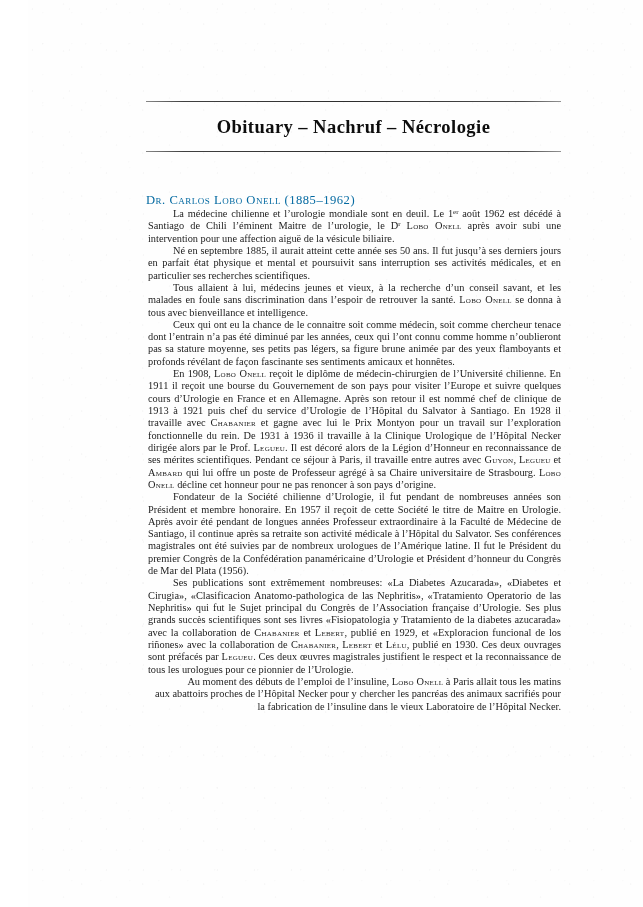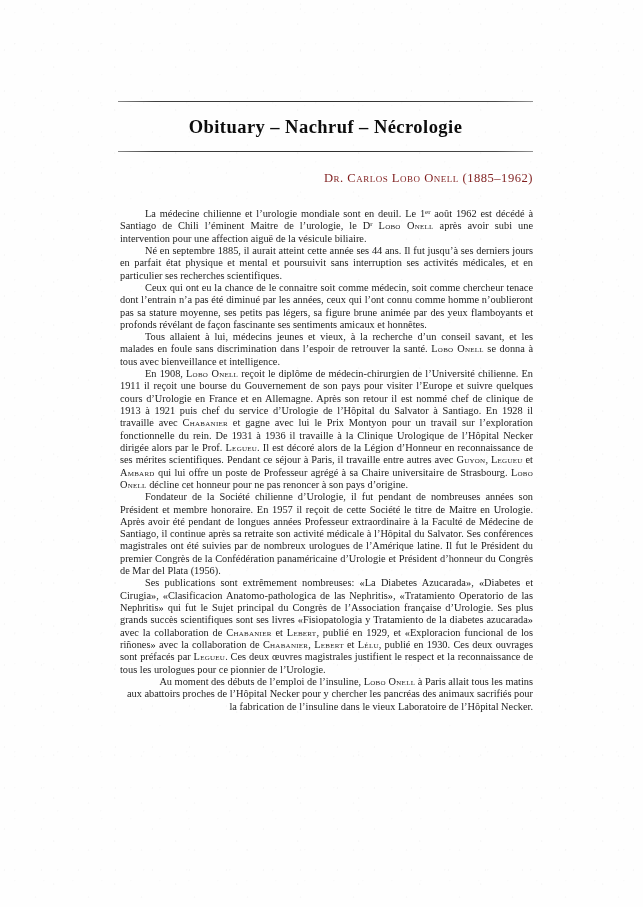--- a/index.html
+++ b/index.html
@@ -14,20 +14,21 @@
     font-family: "Liberation Serif", "DejaVu Serif", serif;
     color: #1a1a1a;
     overflow: hidden;
   }
 
   
   .page {
     position: absolute;
     inset: 0;
     background: #fefefe;
+    margin-left: 28px;
   }
 
   
   .grain {
     position: absolute;
     inset: 0;
     pointer-events: none;
     opacity: .33;
     background-image:
       radial-gradient(circle at 12% 22%, rgba(120,120,120,.16) 0 .6px, transparent 1.1px),
@@ -65,27 +66,27 @@
     letter-spacing: .45px;
     color: #0d0d0d;
     line-height: 1.08;
     white-space: pre;
   }
 
   
   .article-title {
     position: absolute;
     left: 118px;
-    top: 171px;
+    top: 193px;
     width: 415px;
-    text-align: right;
+    text-align: left;
     font-size: 12.6px;
     font-variant: small-caps;
     letter-spacing: .5px;
-    color: #7f1d1d;
+    color: #0369a1;
     white-space: pre;
   }
 
   
   .body {
     position: absolute;
     left: 120px;
     top: 208px;
     width: 413px;
   }
@@ -122,21 +123,21 @@
   <div class="header">
     <div class="rule top"></div>
     <div class="section-title">Obituary – Nachruf – Nécrologie</div>
     <div class="rule bottom"></div>
   </div>
 
   <div class="article-title">Dr. Carlos Lobo Onell (1885–1962)</div>
 
   <div class="body">
     <p>La médecine chilienne et l’urologie mondiale sont en deuil. Le 1<sup>er</sup> août 1962 est décédé à Santiago de Chili l’éminent Maitre de l’urologie, le D<sup>r</sup> <span class="sc">Lobo Onell</span> après avoir subi une intervention pour une affection aiguë de la vésicule biliaire.</p>
-    <p>Né en septembre 1885, il aurait atteint cette année ses 44 ans. Il fut jusqu’à ses derniers jours en parfait état physique et mental et poursuivit sans interruption ses activités médicales, et en particulier ses recherches scientifiques.</p>
+    <p>Né en septembre 1885, il aurait atteint cette année ses 50 ans. Il fut jusqu’à ses derniers jours en parfait état physique et mental et poursuivit sans interruption ses activités médicales, et en particulier ses recherches scientifiques.</p>
+    <p>Tous allaient à lui, médecins jeunes et vieux, à la recherche d’un conseil savant, et les malades en foule sans discrimination dans l’espoir de retrouver la santé. <span class="sc">Lobo Onell</span> se donna à tous avec bienveillance et intelligence.</p>
     <p>Ceux qui ont eu la chance de le connaitre soit comme médecin, soit comme chercheur tenace dont l’entrain n’a pas été diminué par les années, ceux qui l’ont connu comme homme n’oublieront pas sa stature moyenne, ses petits pas légers, sa figure brune animée par des yeux flamboyants et profonds révélant de façon fascinante ses sentiments amicaux et honnêtes.</p>
-    <p>Tous allaient à lui, médecins jeunes et vieux, à la recherche d’un conseil savant, et les malades en foule sans discrimination dans l’espoir de retrouver la santé. <span class="sc">Lobo Onell</span> se donna à tous avec bienveillance et intelligence.</p>
     <p>En 1908, <span class="sc">Lobo Onell</span> reçoit le diplôme de médecin-chirurgien de l’Université chilienne. En 1911 il reçoit une bourse du Gouvernement de son pays pour visiter l’Europe et suivre quelques cours d’Urologie en France et en Allemagne. Après son retour il est nommé chef de clinique de 1913 à 1921 puis chef du service d’Urologie de l’Hôpital du Salvator à Santiago. En 1928 il travaille avec <span class="sc">Chabanier</span> et gagne avec lui le Prix Montyon pour un travail sur l’exploration fonctionnelle du rein. De 1931 à 1936 il travaille à la Clinique Urologique de l’Hôpital Necker dirigée alors par le Prof. <span class="sc">Legueu</span>. Il est décoré alors de la Légion d’Honneur en reconnaissance de ses mérites scientifiques. Pendant ce séjour à Paris, il travaille entre autres avec <span class="sc">Guyon</span>, <span class="sc">Legueu</span> et <span class="sc">Ambard</span> qui lui offre un poste de Professeur agrégé à sa Chaire universitaire de Strasbourg. <span class="sc">Lobo Onell</span> décline cet honneur pour ne pas renoncer à son pays d’origine.</p>
     <p>Fondateur de la Société chilienne d’Urologie, il fut pendant de nombreuses années son Président et membre honoraire. En 1957 il reçoit de cette Société le titre de Maitre en Urologie. Après avoir été pendant de longues années Professeur extraordinaire à la Faculté de Médecine de Santiago, il continue après sa retraite son activité médicale à l’Hôpital du Salvator. Ses conférences magistrales ont été suivies par de nombreux urologues de l’Amérique latine. Il fut le Président du premier Congrès de la Confédération panaméricaine d’Urologie et Président d’honneur du Congrès de Mar del Plata (1956).</p>
     <p>Ses publications sont extrêmement nombreuses: «La Diabetes Azucarada», «Diabetes et Cirugia», «Clasificacion Anatomo-pathologica de las Nephritis», «Tratamiento Operatorio de las Nephritis» qui fut le Sujet principal du Congrès de l’Association française d’Urologie. Ses plus grands succès scientifiques sont ses livres «Fisiopatologia y Tratamiento de la diabetes azucarada» avec la collaboration de <span class="sc">Chabanier</span> et <span class="sc">Lebert</span>, publié en 1929, et «Exploracion funcional de los riñones» avec la collaboration de <span class="sc">Chabanier</span>, <span class="sc">Lebert</span> et <span class="sc">Lélu</span>, publié en 1930. Ces deux ouvrages sont préfacés par <span class="sc">Legueu</span>. Ces deux œuvres magistrales justifient le respect et la reconnaissance de tous les urologues pour ce pionnier de l’Urologie.</p>
     <p>Au moment des débuts de l’emploi de l’insuline, <span class="sc">Lobo Onell</span> à Paris allait tous les matins aux abattoirs proches de l’Hôpital Necker pour y chercher les pancréas des animaux sacrifiés pour la fabrication de l’insuline dans le vieux Laboratoire de l’Hôpital Necker.</p>
   </div>
 </div>
 
 </body></html>

